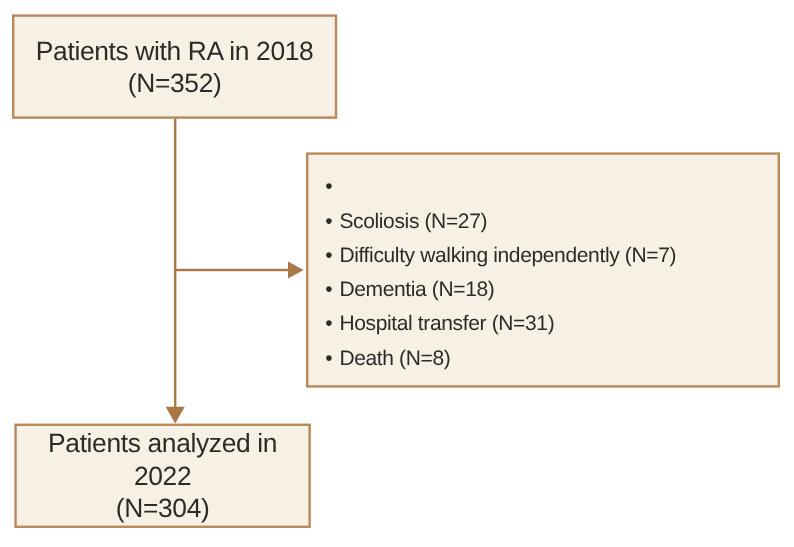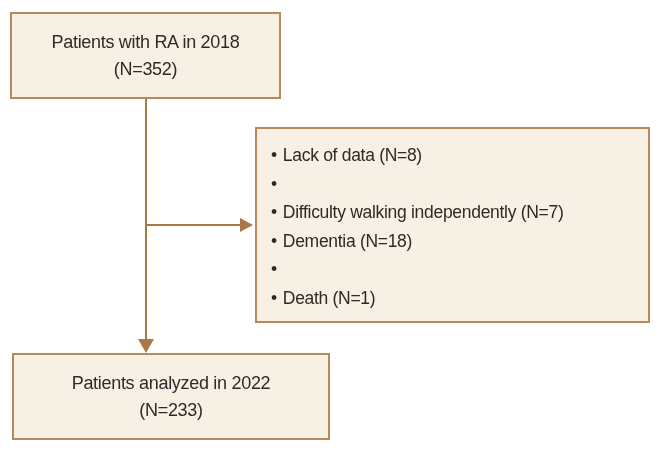--- a/index.html
+++ b/index.html
@@ -19,31 +19,31 @@
     position: absolute;
     background: #f6f0e5;
     border: 2px solid #b9895b;
   }
   .center-box {
     display: flex;
     flex-direction: column;
     align-items: center;
     justify-content: center;
     text-align: center;
-    font-size: 18px;
+    font-size: 22px;
     line-height: 27px;
     letter-spacing: -0.3px;
   }
   .box-top {
     left: 10px; top: 12px;
     width: 271px; height: 87px;
   }
   .box-bottom {
     left: 12px; top: 353px;
-    width: 318px; height: 87px;
+    width: 247px; height: 87px;
   }
   .box-exclusions {
     left: 255px; top: 127px;
     width: 395px; height: 196px;
     padding: 12px 14px 10px 14px;
   }
   .exclusion-list {
     list-style: none;
     font-size: 17.5px;
     line-height: 28.5px;
@@ -97,41 +97,42 @@
 
   <div class="line v-line"></div>
   <div class="line h-line"></div>
   <div class="arrow-right"></div>
   <div class="arrow-down"></div>
 
   <div class="flow-box box-exclusions">
     <ul class="exclusion-list">
       <li>
         <span class="bullet">•</span>
-        <span>Lack of data (N=8)</span>
       </li>
       <li>
         <span class="bullet">•</span>
+        <span>Scoliosis (N=27)</span>
       </li>
       <li>
         <span class="bullet">•</span>
         <span>Difficulty walking independently (N=7)</span>
       </li>
       <li>
         <span class="bullet">•</span>
         <span>Dementia (N=18)</span>
       </li>
       <li>
         <span class="bullet">•</span>
+        <span>Hospital transfer (N=31)</span>
       </li>
       <li>
         <span class="bullet">•</span>
-        <span>Death (N=1)</span>
+        <span>Death (N=8)</span>
       </li>
     </ul>
   </div>
 
   <div class="flow-box center-box box-bottom">
     <div>Patients analyzed in 2022</div>
-    <div>(N=233)</div>
+    <div>(N=304)</div>
   </div>
 
 </div>
 
 </body></html>

